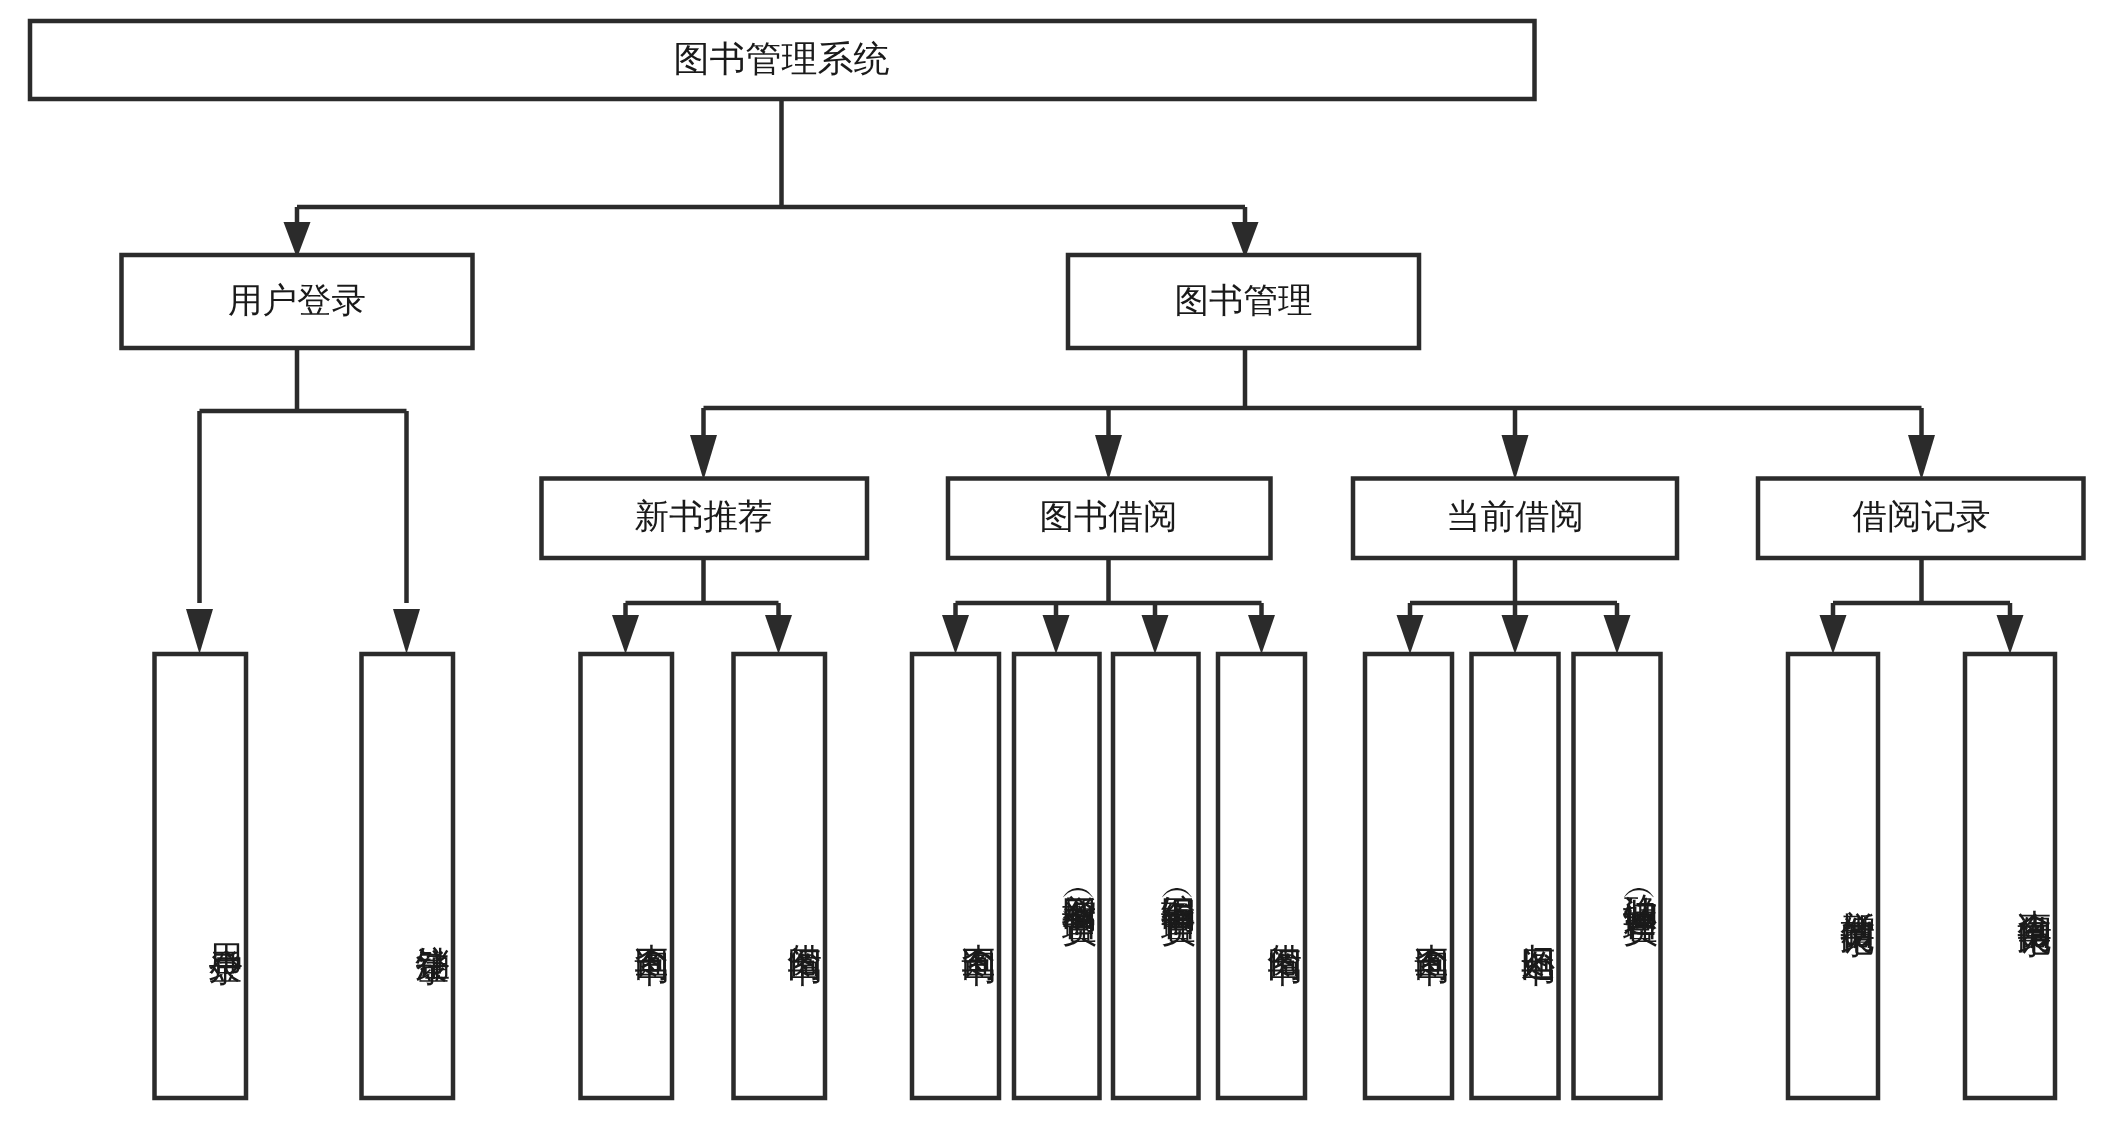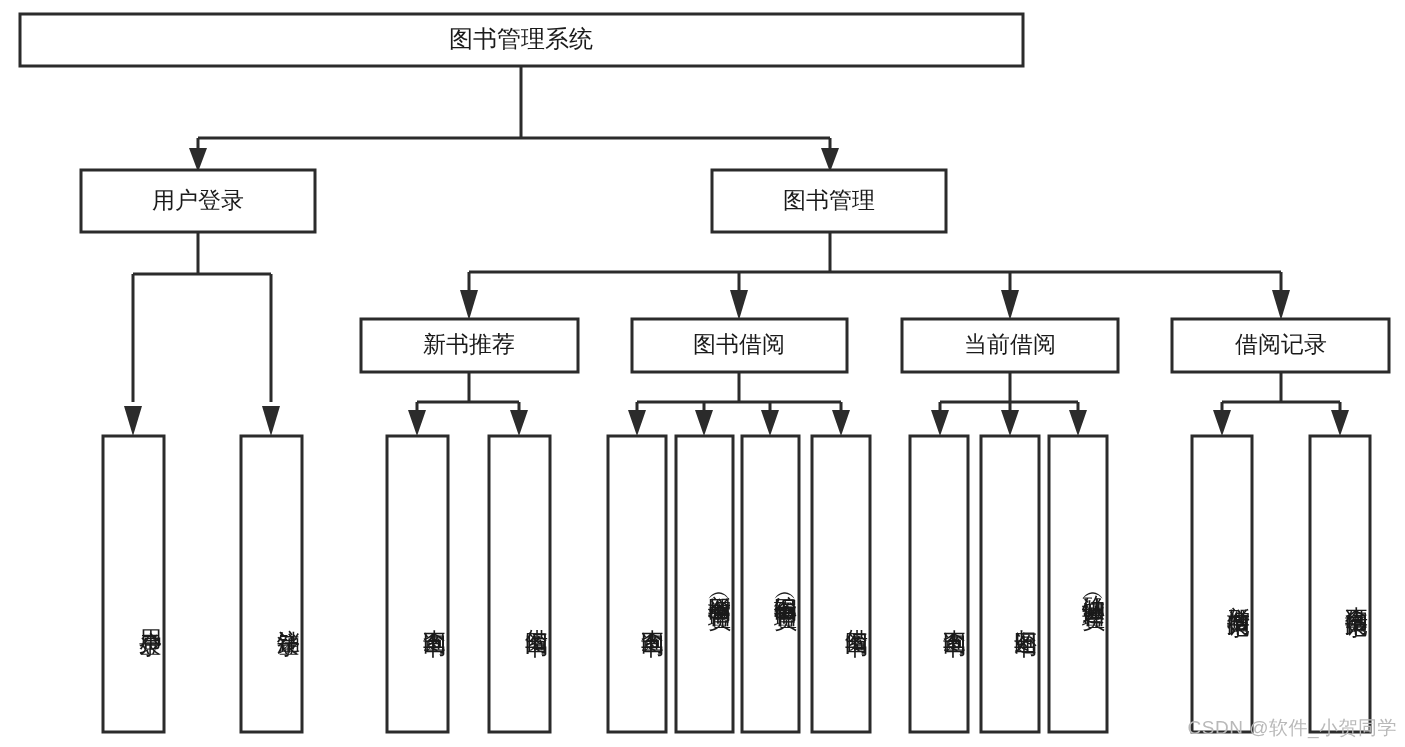--- a/index.html
+++ b/index.html
@@ -192,14 +192,13 @@
   <div class="vlabel" style="left:742px; top:442px; width:57px; height:288px;">编辑图书（管理员）</div>
   <div class="vlabel" style="left:812px; top:500px; width:58px; height:230px;">借阅图书</div>
 
   <div class="vlabel" style="left:910px; top:500px; width:58px; height:230px;">查询图书</div>
   <div class="vlabel" style="left:981px; top:500px; width:58px; height:230px;">归还图书</div>
   <div class="vlabel" style="left:1049px; top:442px; width:58px; height:288px;">确认归还（管理员）</div>
 
   <div class="vlabel" style="left:1192px; top:458px; width:60px; height:272px;">新增借阅记录</div>
   <div class="vlabel" style="left:1310px; top:458px; width:60px; height:272px;">查询借阅记录</div>
 
-  <div class="watermark">CSDN @软件_小贺同学</div>
 </div>
 
 </body></html>

